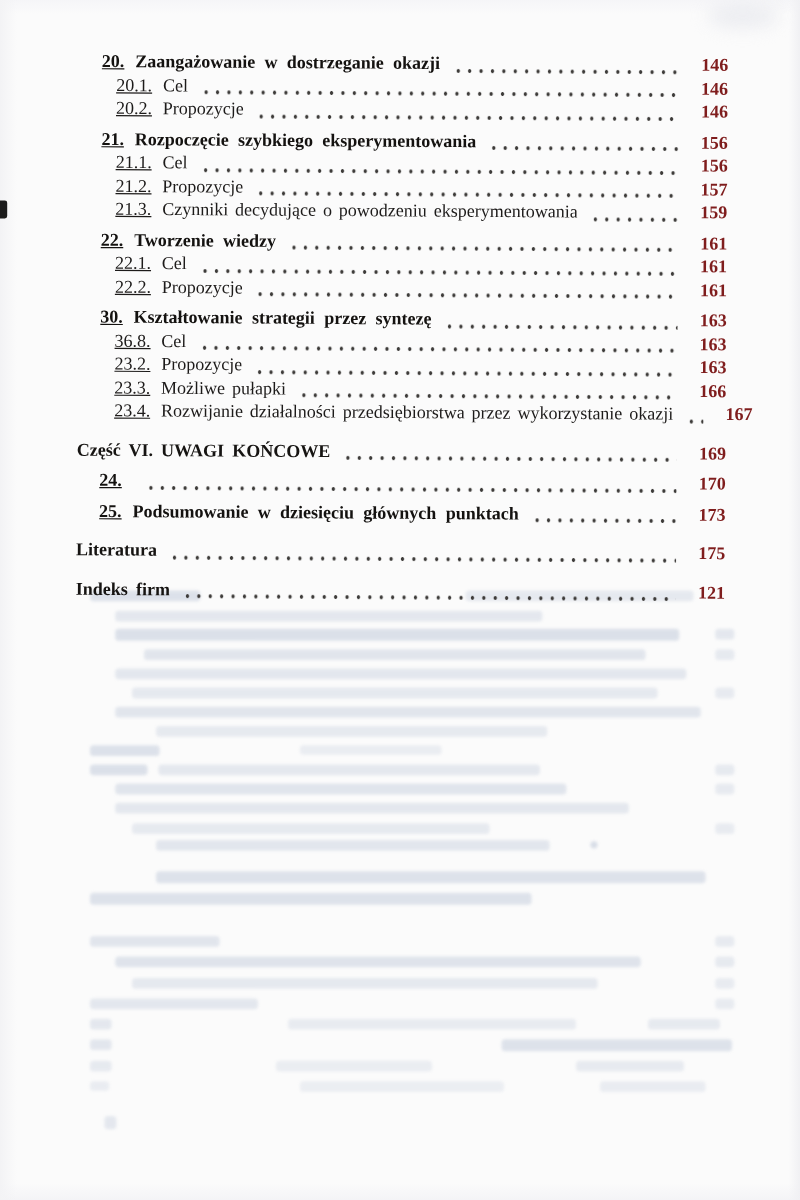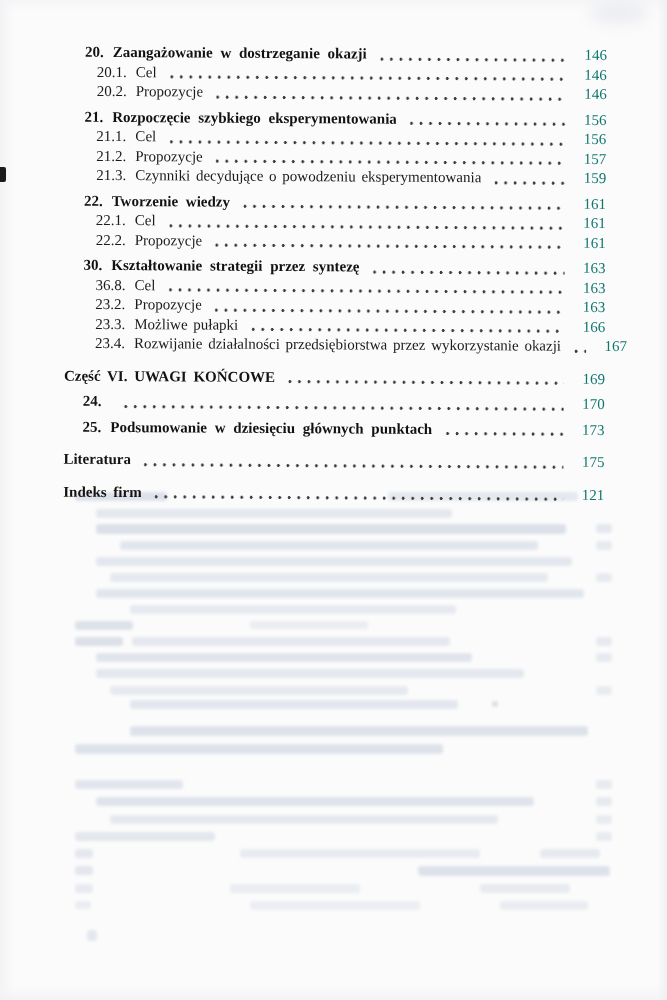--- a/index.html
+++ b/index.html
@@ -25,29 +25,29 @@
     position:absolute;left:0;top:167px;width:6px;height:15px;background:#1c1c1c;
     border-radius:0 2px 2px 0;
   }
   
   .toc{
     position:absolute;left:66px;top:40px;width:541px;
     color:#1d1b1a;font-size:15px;line-height:19.5px;
     transform:rotate(0.35deg);transform-origin:top right;
   }
   .row{display:flex;align-items:baseline;white-space:nowrap;}
-  .row .num{flex:none;margin-right:9px;}
+  .row .num{flex:none;margin-right:9px;text-decoration:underline;}
   .row .title{flex:none;overflow:hidden;}
   .row .leader{
     flex:1 1 auto;min-width:12px;align-self:flex-end;height:5px;
     margin:0 9px 3px 13px;
     background-image:radial-gradient(circle at 2px 2.5px, #3d3b39 1.25px, rgba(0,0,0,0) 1.7px);
     background-size:9.5px 5px;background-repeat:repeat-x;
   }
-  .row .pagenum{flex:none;width:32px;text-align:right;font-weight:400;color:#0f766e;}
+  .row .pagenum{flex:none;width:32px;text-align:right;font-weight:700;color:#7f1d1d;}
   .row.chapter{margin-top:6px;padding-left:19px;font-weight:bold;color:#141210;}
   .row.chapter .title{word-spacing:4px;}
   .row.sub{padding-left:31px;font-weight:400;}
   .row.sub .title{word-spacing:2px;}
   .row.part{margin-top:13px;padding-left:0;font-weight:bold;color:#161412;}
   .row.part .title{word-spacing:3px;}
   
   .bleed{position:absolute;inset:0;pointer-events:none;}
   .bleed-line{
     position:absolute;border-radius:3px;background:#c9d1df;filter:blur(1.4px);

